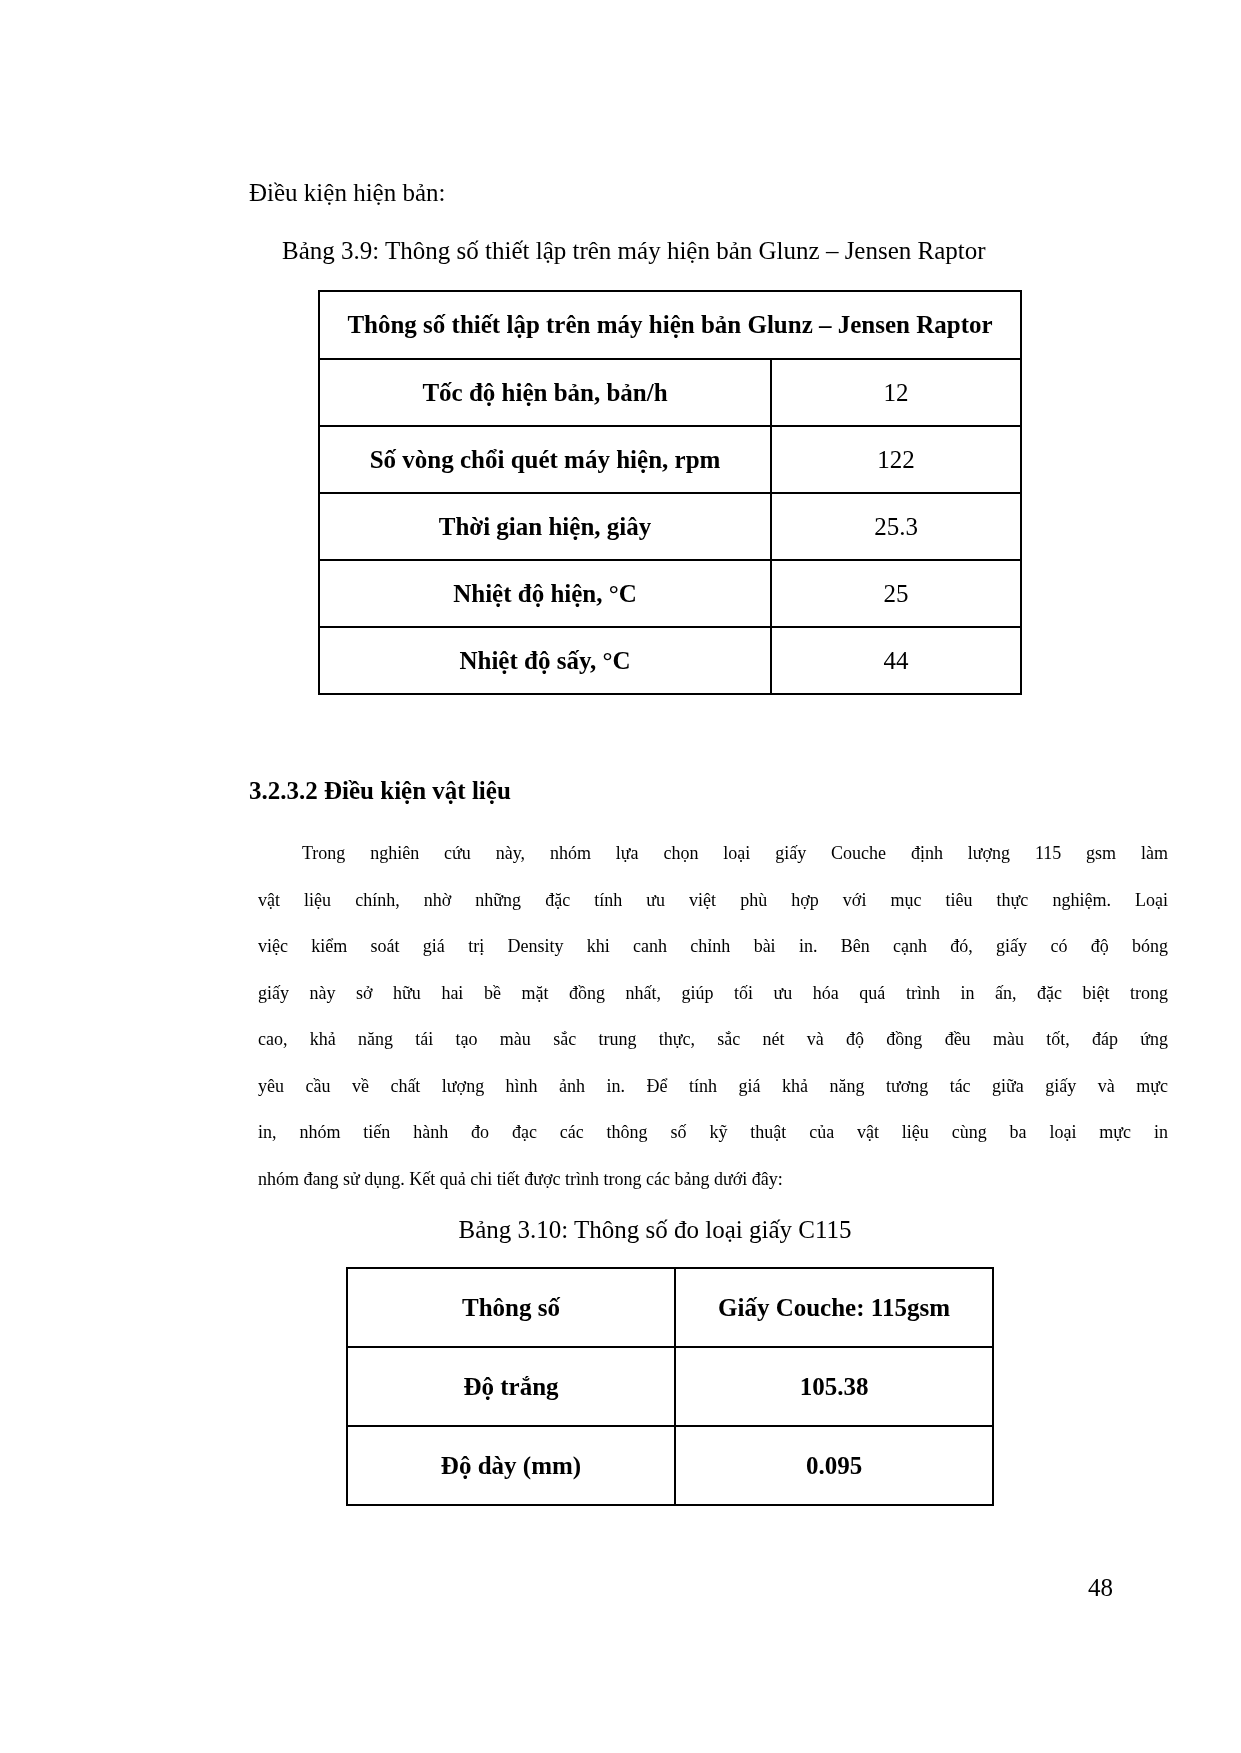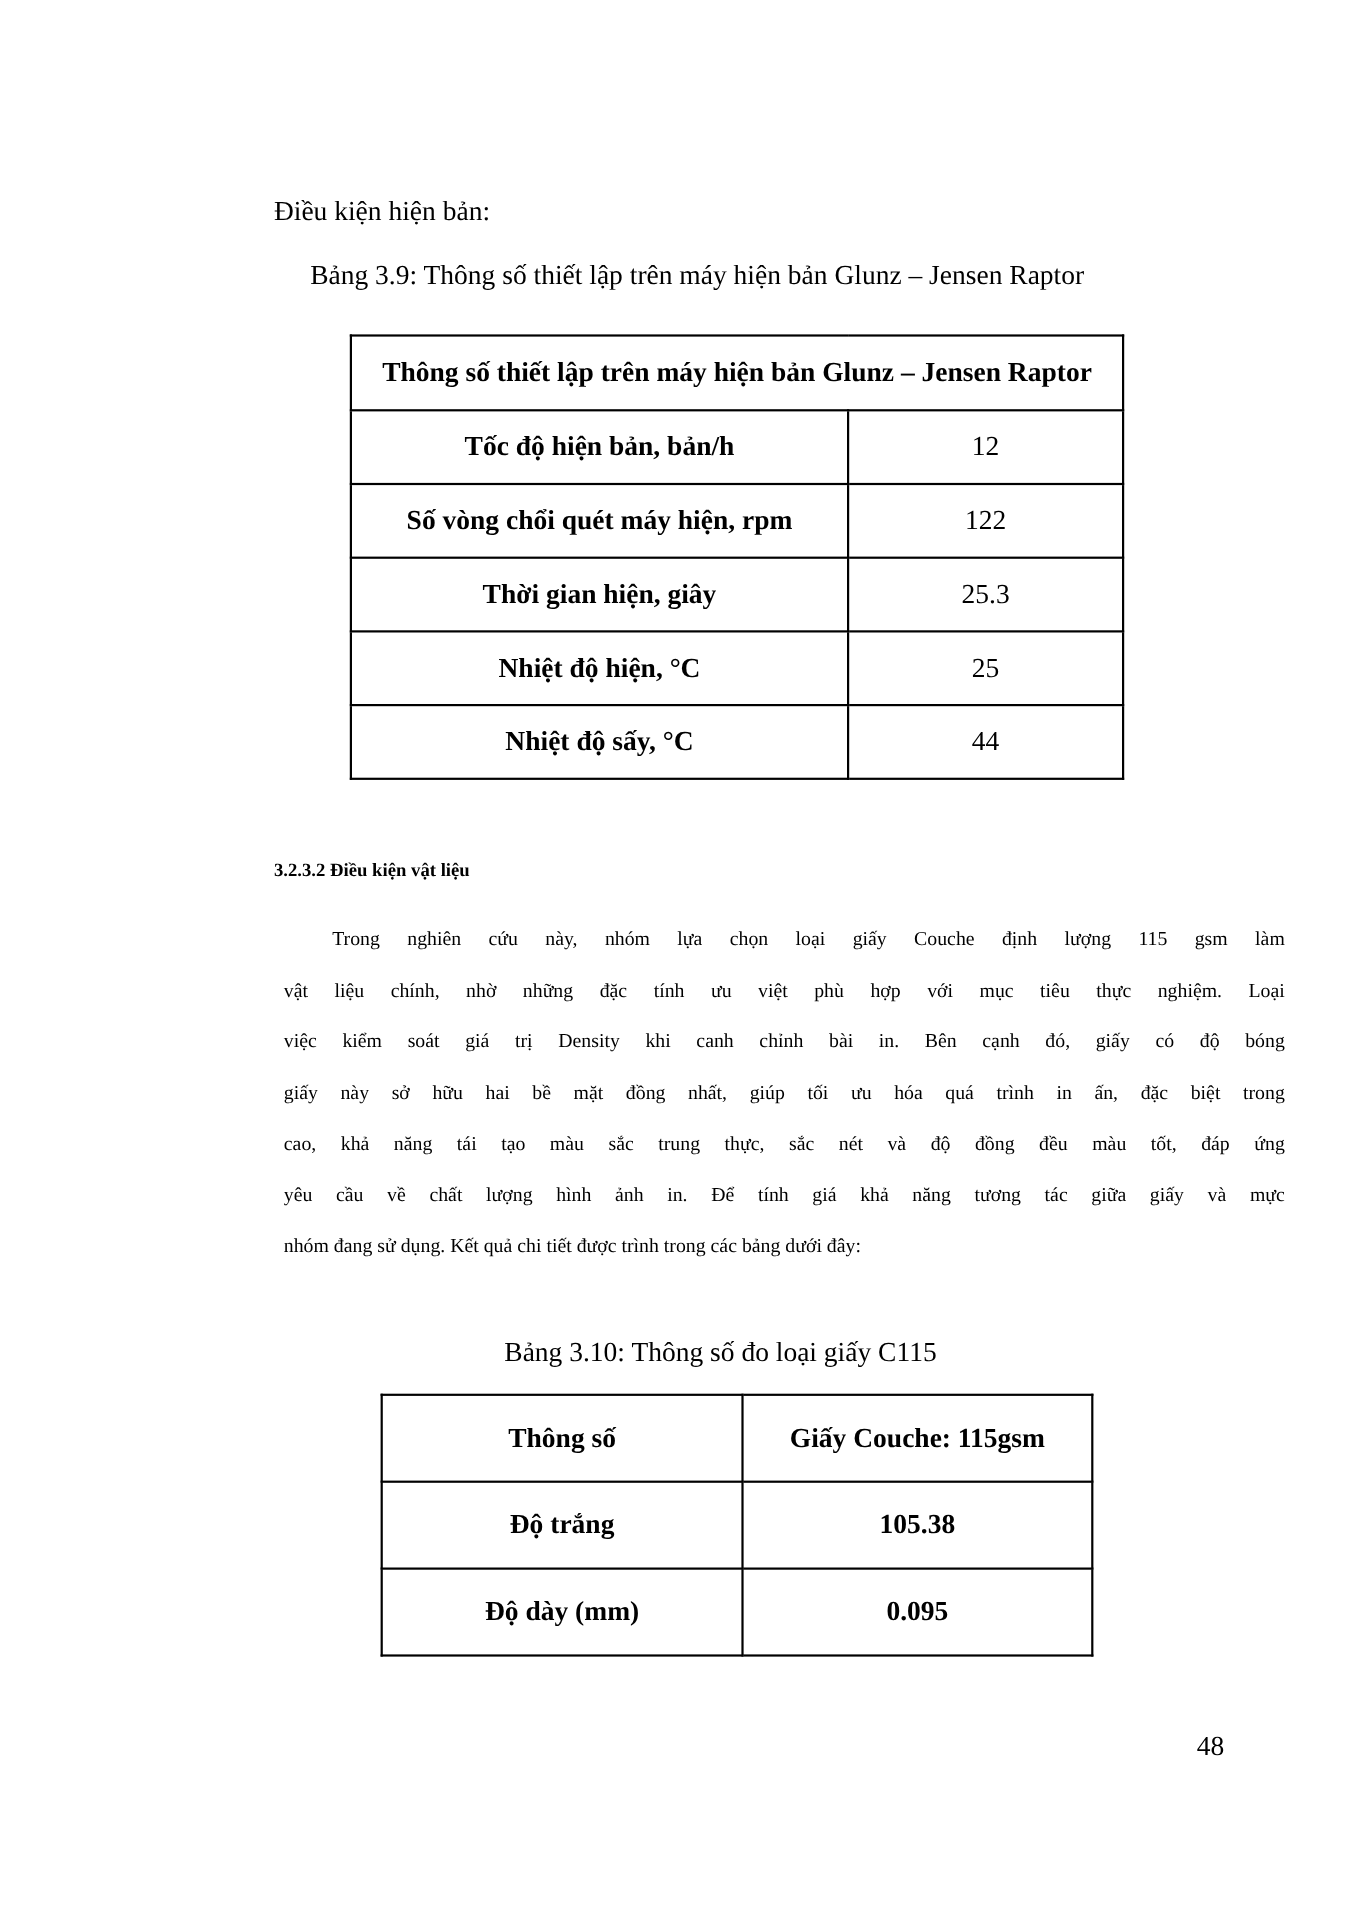--- a/index.html
+++ b/index.html
@@ -34,36 +34,36 @@
       position: absolute;
       border-collapse: collapse;
       font-size: 25px;
     }
     table.t td, table.t th {
       border: 2.5px solid #000;
       text-align: center;
       vertical-align: middle;
       padding: 0;
     }
-    .t1 { left: 318px; top: 304px; width: 704px; padding-left: 28px; }
+    .t1 { left: 318px; top: 290px; width: 704px; padding-left: 28px; }
     .t1 th { height: 66px; font-weight: bold; font-size: 25px; }
     .t1 td { height: 65px; }
     .t1 td.k { width: 450px; font-weight: bold; border-radius: 15px; }
     .t1 td.v { font-weight: normal; }
 
     .t2 { left: 346px; top: 1267px; width: 648px; }
     .t2 td { height: 77px; }
     .t2 td.k { width: 326px; font-weight: bold; }
     .t2 td.v { font-weight: bold; }
     .t2 td.h { font-weight: bold; }
 
     .section-heading {
       position: absolute;
       left: 249px; top: 776px;
-      font-size: 17px;
+      font-size: 25px;
       font-weight: bold;
       line-height: 30px;
     }
     .para {
       position: absolute;
       left: 213px;
       top: 830px;
       width: 910px;
       font-size: 18px;
       line-height: 46.5px;
@@ -124,20 +124,21 @@
 
   <div class="section-heading">3.2.3.2 Điều kiện vật liệu</div>
 
   <div class="para">
     <span class="pl first">Trong nghiên cứu này, nhóm lựa chọn loại giấy Couche định lượng 115 gsm làm</span>
     <span class="pl">vật liệu chính, nhờ những đặc tính ưu việt phù hợp với mục tiêu thực nghiệm. Loại</span>
     <span class="pl">việc kiểm soát giá trị Density khi canh chỉnh bài in. Bên cạnh đó, giấy có độ bóng</span>
     <span class="pl">giấy này sở hữu hai bề mặt đồng nhất, giúp tối ưu hóa quá trình in ấn, đặc biệt trong</span>
     <span class="pl">cao, khả năng tái tạo màu sắc trung thực, sắc nét và độ đồng đều màu tốt, đáp ứng</span>
     <span class="pl">yêu cầu về chất lượng hình ảnh in. Để tính giá khả năng tương tác giữa giấy và mực</span>
+    <span class="pl">in, nhóm tiến hành đo đạc các thông số kỹ thuật của vật liệu cùng ba loại mực in</span>
     <span class="pl last">nhóm đang sử dụng. Kết quả chi tiết được trình trong các bảng dưới đây:</span>
   </div>
 
   <div class="line caption-2">Bảng 3.10: Thông số đo loại giấy C115</div>
 
   <table class="t t2">
     <tbody>
         <tr>
       <td class="k">Thông số</td>
       <td class="h">Giấy Couche: 115gsm</td>

